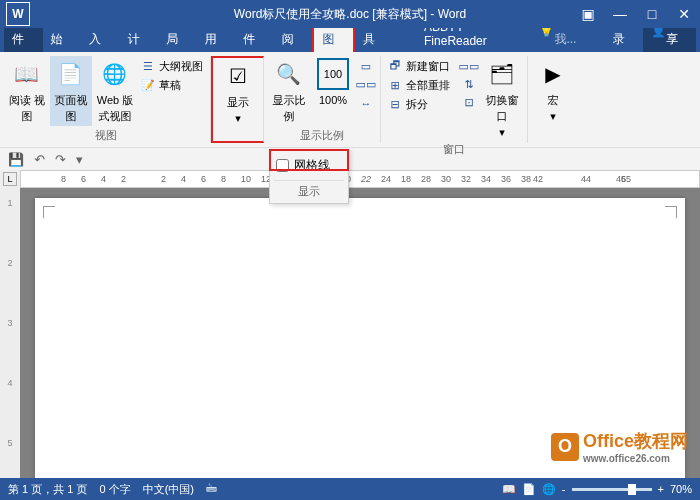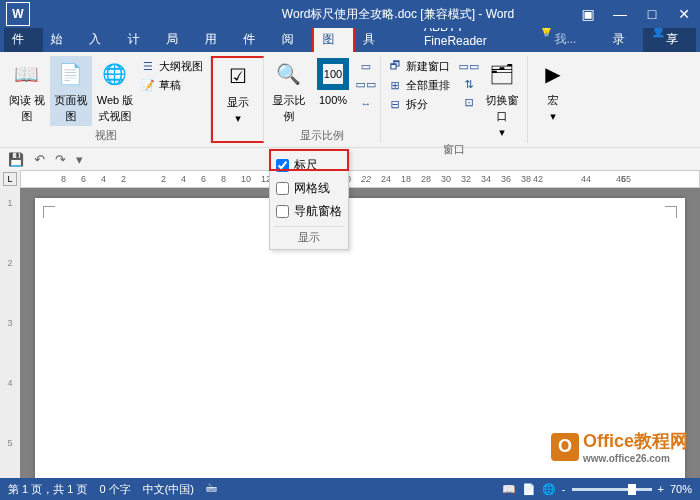--- a/index.html
+++ b/index.html
@@ -1,19 +1,19 @@
 <!DOCTYPE html>
 <html><head>
 <meta charset="utf-8">
 <style>
 * { margin:0; padding:0; box-sizing:border-box; font-family:"Microsoft YaHei",Arial,sans-serif; }
 body { width:700px; height:500px; background:#fff; overflow:hidden; position:relative; font-size:12px; }
 .titlebar { height:28px; background:#2b579a; display:flex; align-items:center; color:#fff; position:relative; }
 .word-icon { width:24px; height:24px; background:#2b579a; border:1px solid #fff; color:#fff; font-weight:bold; display:flex; align-items:center; justify-content:center; margin:0 6px; font-size:12px; }
-.title { position:absolute; left:50%; transform:translateX(-50%); font-size:12px; white-space:nowrap;margin-left:48px; }
+.title { position:absolute; left:50%; transform:translateX(-50%); font-size:12px; white-space:nowrap; }
 .winctrl { margin-left:auto; display:flex; }
 .winctrl span { width:32px; height:28px; display:flex; align-items:center; justify-content:center; font-size:14px; cursor:pointer; }
 .menubar { height:24px; background:#2b579a; display:flex; align-items:flex-end; padding:0 4px; }
 .tab { color:#fff; padding:4px 8px; font-size:12px; cursor:pointer; display:flex; align-items:center; }
 .tab.file { background:#1e3e6e; }
 .tab.active { background:#f3f3f3; color:#2b579a; border:2px solid #d22; border-bottom:none; }
 .tab.tell { color:#bcd; }
 .ribbon { height:96px; background:#f3f3f3; border-bottom:1px solid #ddd; display:flex; align-items:stretch; padding:4px 2px; }
 .group { display:flex; flex-direction:column; align-items:center; padding:0 4px; border-right:1px solid #ddd; }
 .group:last-child { border-right:none; }
@@ -123,21 +123,21 @@
     <div class="glabel"></div>
   </div>
 
   <div class="group">
     <div class="gbody">
       <div class="bigbtn">
           <div class="ic">🔍</div>
           <div class="lb">显示比例</div>
         </div>
       <div class="bigbtn">
-          <div class="ic" style="font-size:11px;border:6px solid #0369a1;padding:2px">100</div>
+          <div class="ic" style="font-size:11px;border:2px solid #0369a1;padding:2px">100</div>
           <div class="lb">100%</div>
         </div>
       <div class="smlist">
         <div class="smitem">
             <span class="sic">▭</span>
           </div>
         <div class="smitem">
             <span class="sic">▭▭</span>
           </div>
         <div class="smitem">
@@ -196,30 +196,22 @@
 
 <div class="qat">
   <span>💾</span>
   <span>↶</span>
   <span>↷</span>
   <span>▾</span>
 </div>
 
 <div class="dropdown">
   <div class="row">
-      <input type="checkbox" checked="" style="">
-      <span>标尺</span>
-    </div>
-  <div class="row">
       <input type="checkbox" style="">
       <span>网格线</span>
-    </div>
-  <div class="row">
-      <input type="checkbox" style="">
-      <span>导航窗格</span>
     </div>
   <div class="ft">显示</div>
 </div>
 <div class="dd-hilite"></div>
 
 <div class="docwrap">
   <div class="rulerwrap">
     <div style="width:20px;display:flex;align-items:center;justify-content:center">
         <div class="L">L</div>
       </div>

